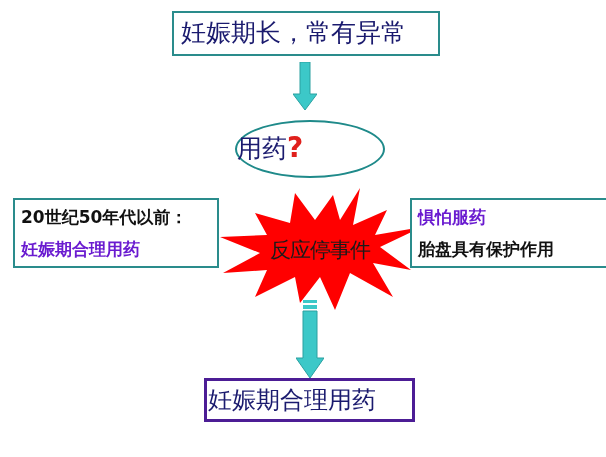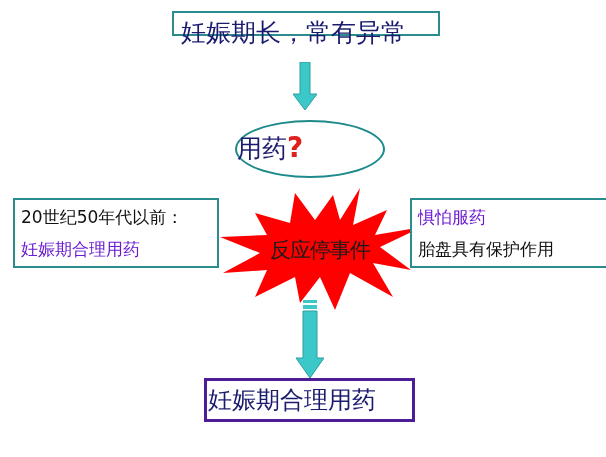--- a/index.html
+++ b/index.html
@@ -1,26 +1,26 @@
 <!DOCTYPE html>
 <html><head>
 <meta charset="utf-8">
 <style>
   html, body { margin:0; padding:0; }
   body { width:606px; height:457px; background:#ffffff; position:relative; overflow:hidden;
          font-family:"DejaVu Sans", sans-serif; }
   .box { position:absolute; background:#fff; box-sizing:border-box; }
-  #top-box { left:172px; top:11px; width:268px; height:25px; border:2px solid #2a8c8c;
+  #top-box { left:172px; top:11px; width:268px; height:45px; border:2px solid #2a8c8c;
              color:#1a1a6e; font-size:25px; line-height:39px; padding-left:7px; white-space:nowrap; }
   #ellipse { position:absolute; left:235px; top:120px; width:150px; height:58px; border:2.5px solid #1f8a8a;
              border-radius:50%; box-sizing:border-box; text-align:left; line-height:52px; font-size:25px; color:#1a1a6e; }
   #ellipse .q { color:#e0201c; font-weight:bold; font-size:28px; }
   #left-box { left:13px; top:198px; width:206px; height:70px; border:2px solid #2a8c8c; padding:2px 0 0 6px; }
   #right-box { left:410px; top:198px; width:222px; height:70px; border:2px solid #2a8c8c; padding:2px 0 0 6px; }
-  .line { font-weight:normal; font-size:17px; height:32px; line-height:30px; white-space:nowrap; }
+  .line { font-weight:bold; font-size:17px; height:32px; line-height:30px; white-space:nowrap; }
   .black { color:#111; }
   .purple { color:#6a1bd0; }
   #starburst { position:absolute; left:215px; top:185px; width:210px; height:130px; }
   #star-text { position:absolute; left:250px; top:236px; width:140px; text-align:center; font-family:"DejaVu Serif", serif;
                font-size:21px; color:#1a1a1a; letter-spacing:-1px; }
   #bottom-box { left:204px; top:378px; width:211px; height:44px; border:3px solid #4c1d95;
                 color:#1a1a6e; font-size:24px; line-height:38px; padding-left:1px; white-space:nowrap; }
   .arrow { position:absolute; }
 </style>
 </head>

